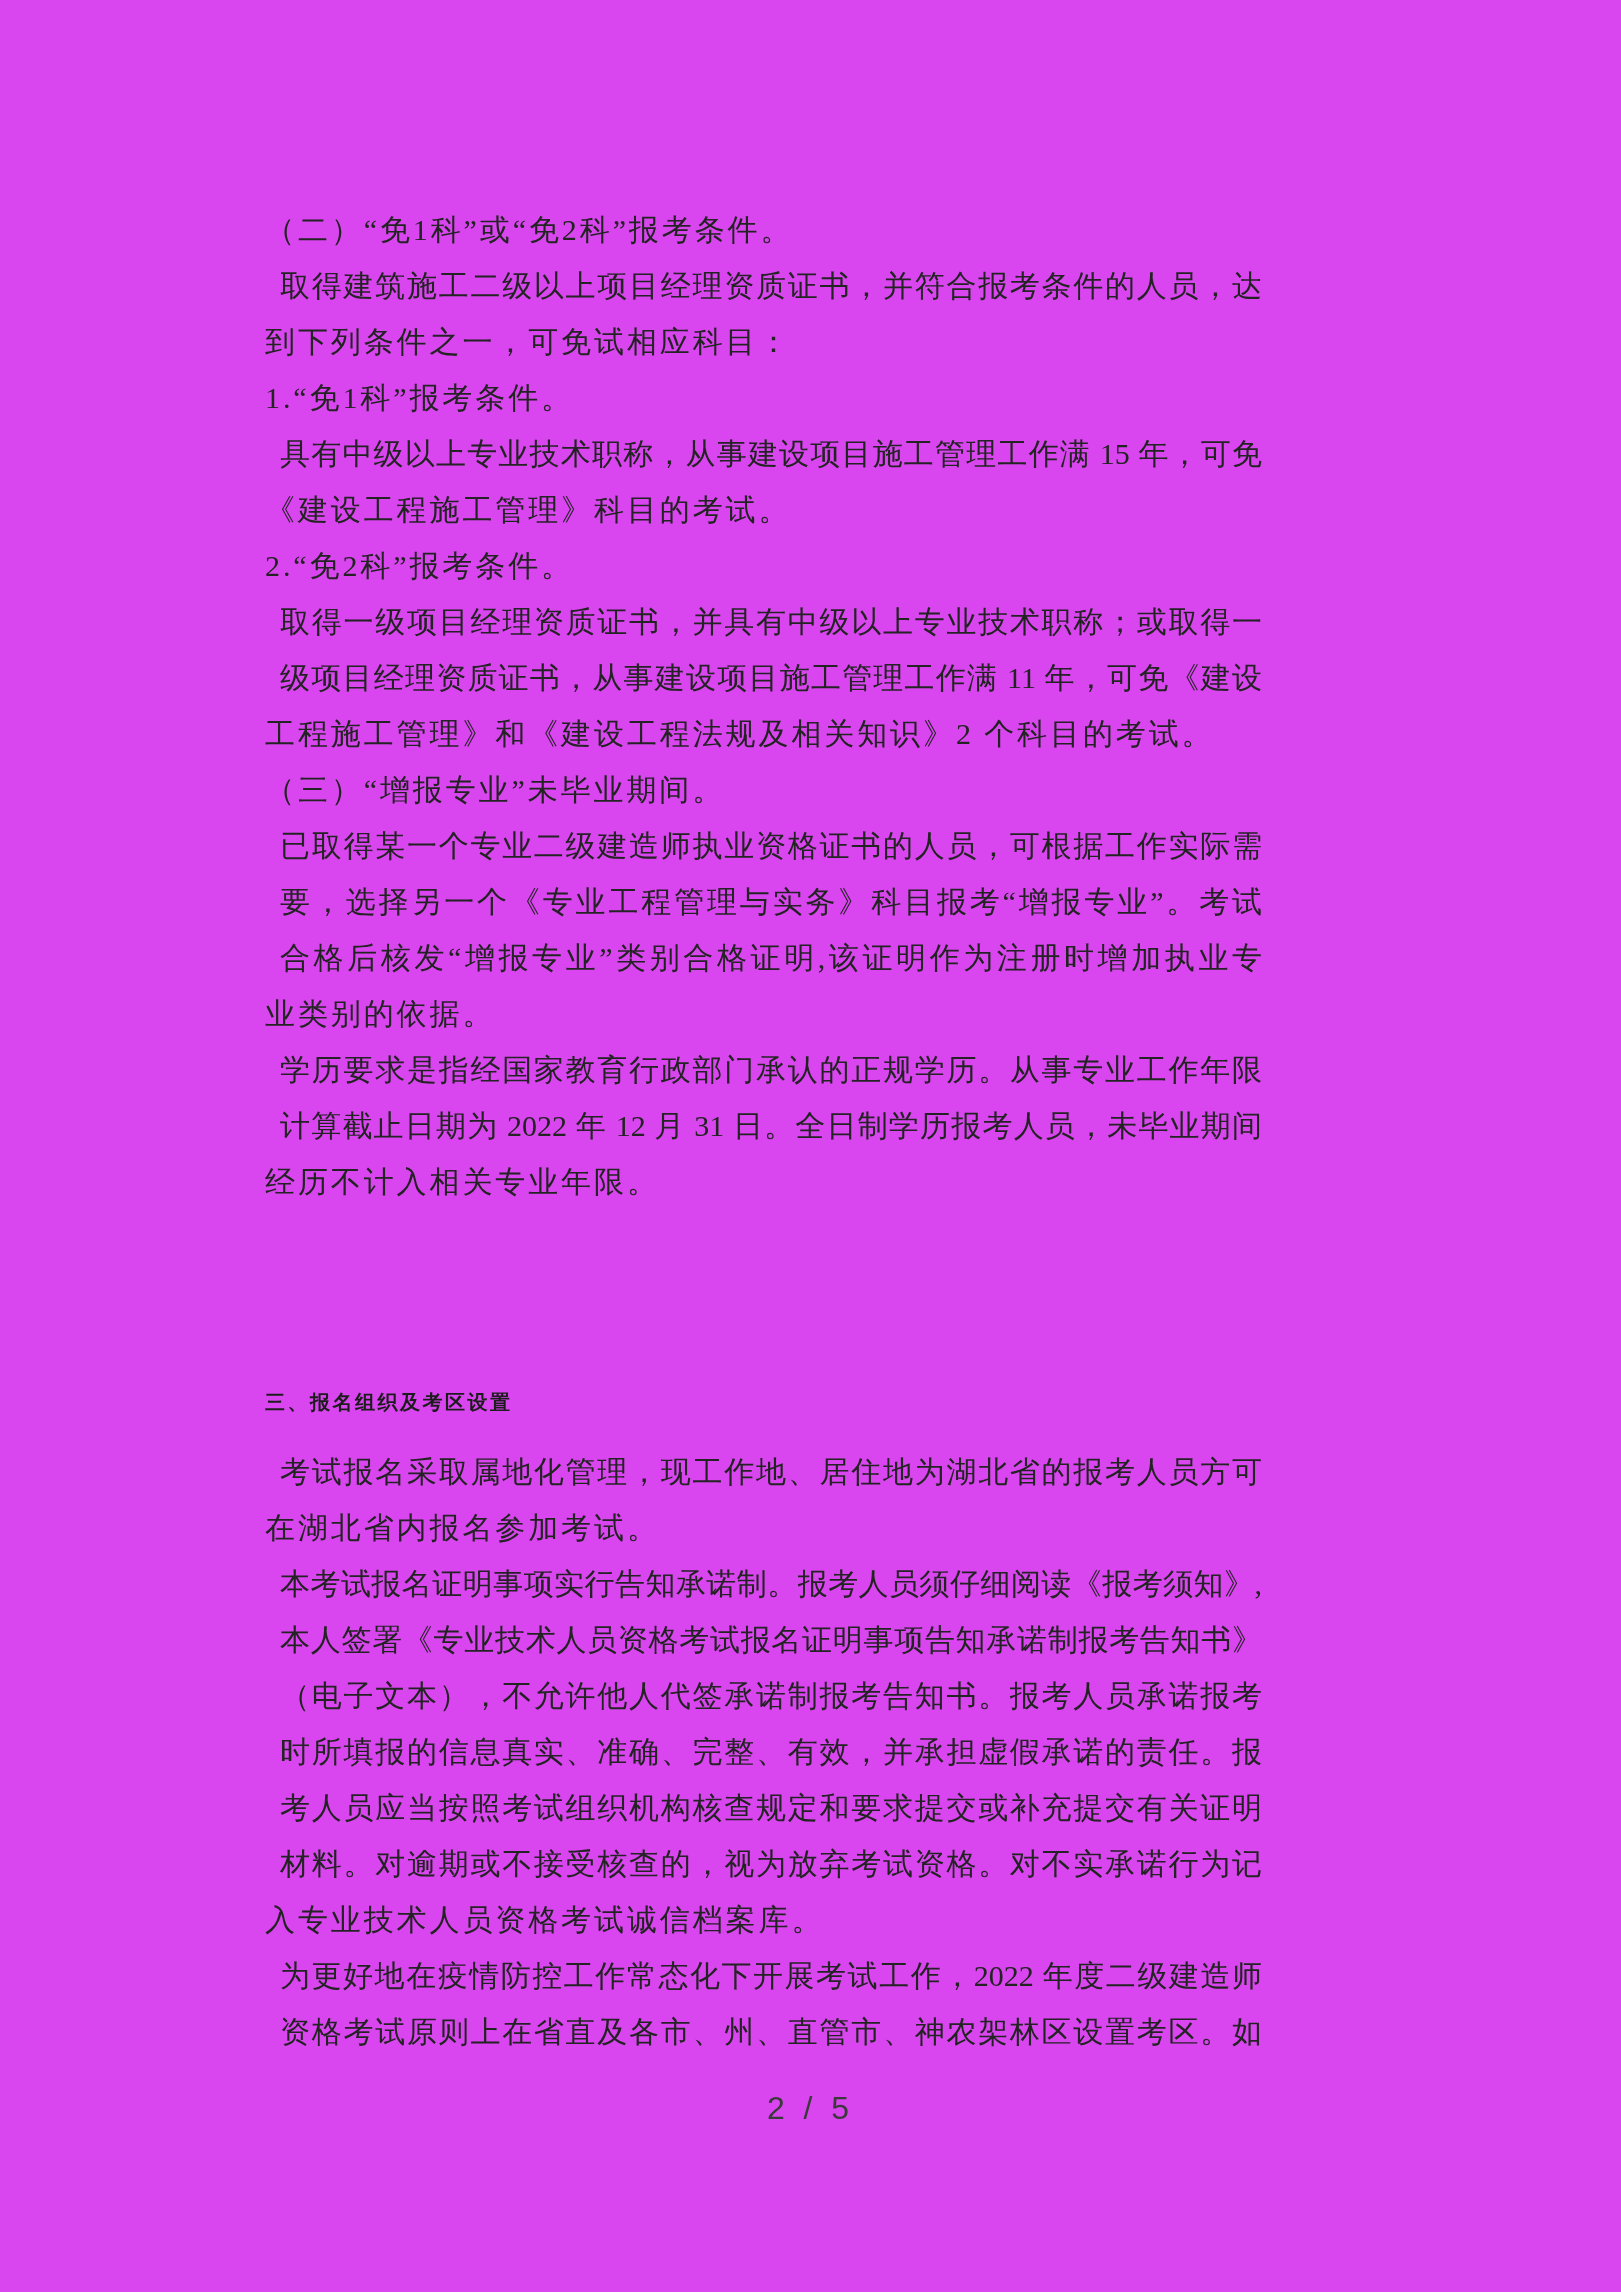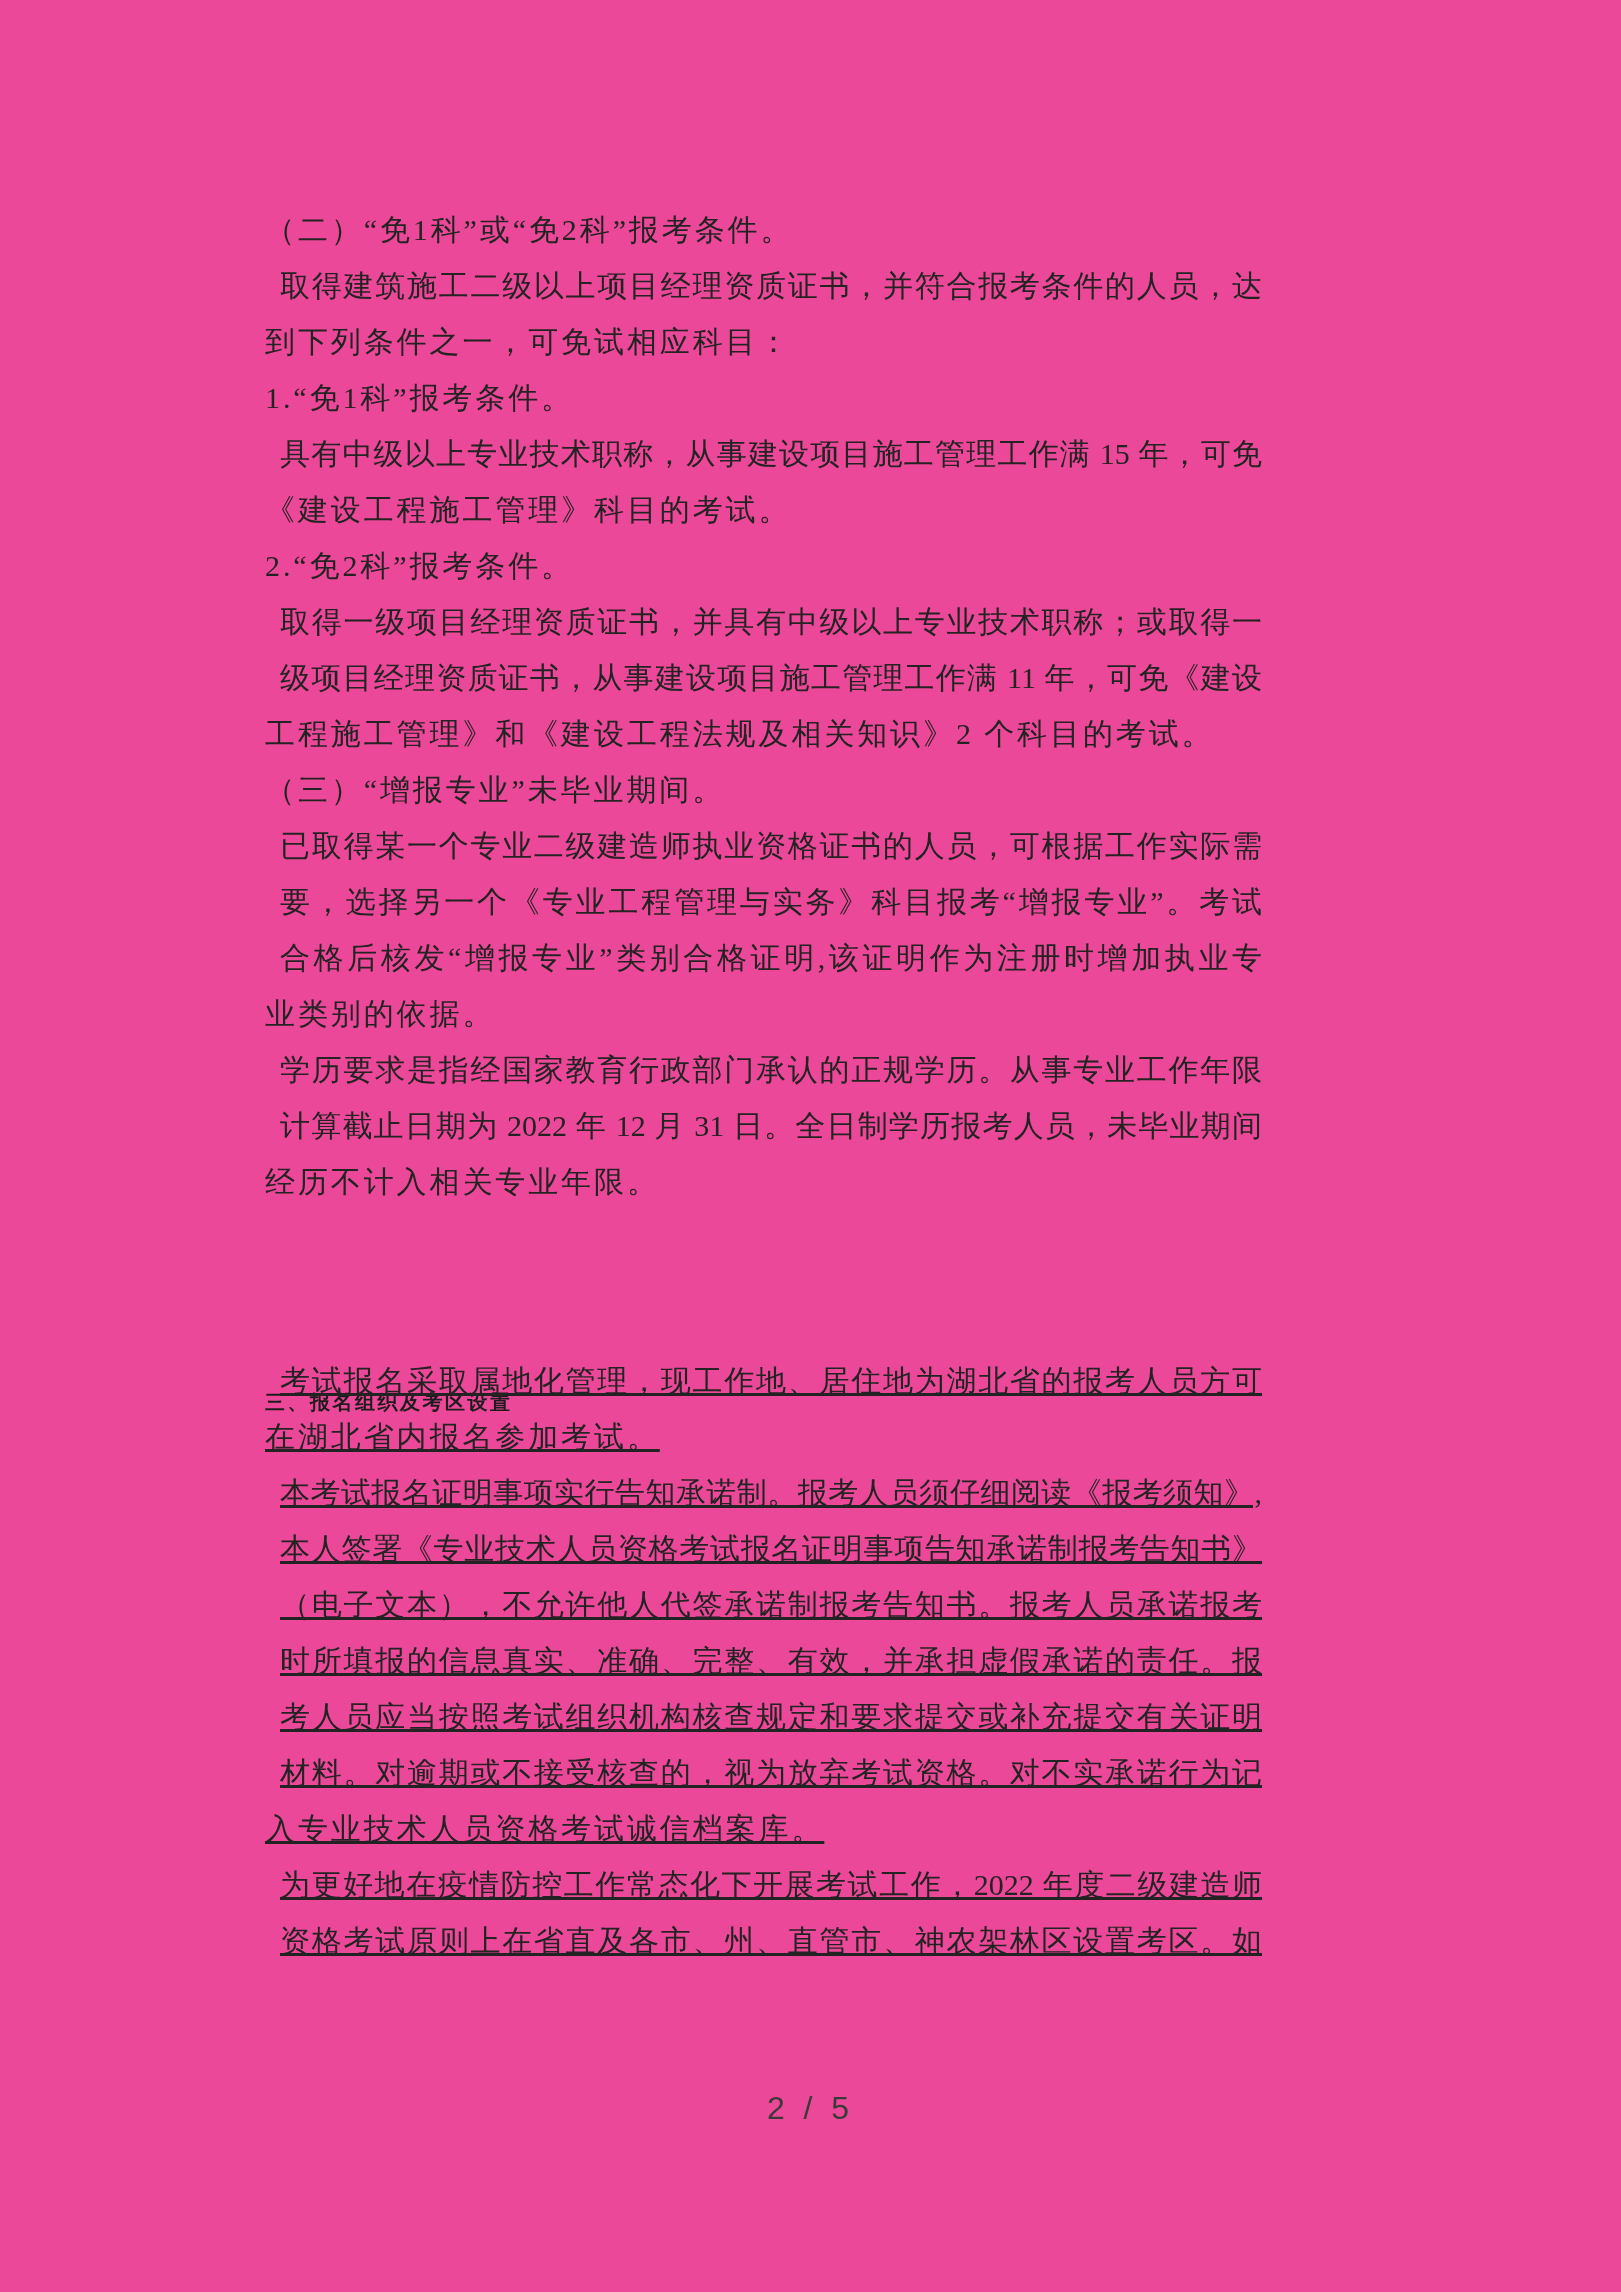--- a/index.html
+++ b/index.html
@@ -1,26 +1,26 @@
 <!DOCTYPE html>
 <html><head>
 <meta charset="utf-8">
 <style>
   html,body{margin:0;padding:0;background:#ffffff;}
   .page{
     position:relative;
     width:1621px;height:2293px;
-    background:#ec4899;
+    background:#d946ef;
     overflow:hidden;
     font-family:"Liberation Serif","DejaVu Serif",serif;
     color:#232323;
   }
   .tblock{position:absolute;left:265px;width:997px;}
   .tblock1{top:202px;}
-  .tblock2{top:1353px;text-decoration:underline;}
+  .tblock2{top:1444px;}
   .line{
     font-size:30px;
     line-height:56px;
     height:56px;
     letter-spacing:2.9px;
     white-space:nowrap;
     text-align:left;
   }
   .line.fill{
     white-space:normal;

